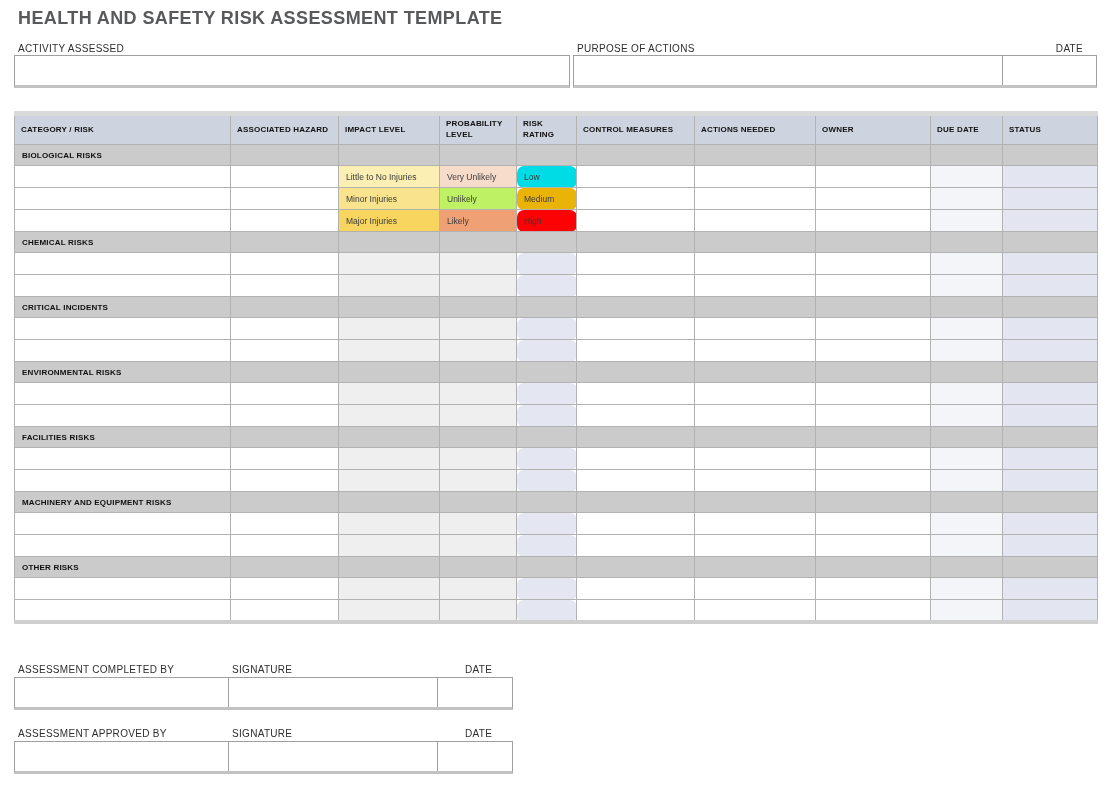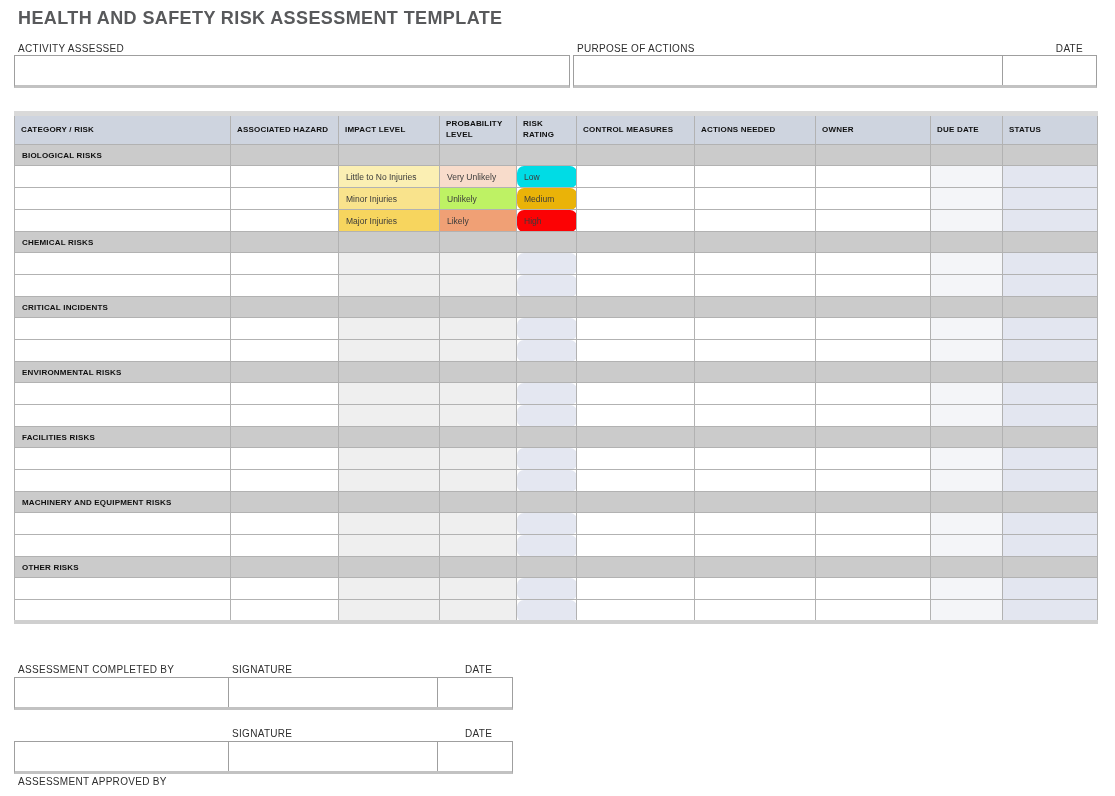--- a/index.html
+++ b/index.html
@@ -384,21 +384,21 @@
 
   <div class="signoff-label" style="left:18px; top:664px;">ASSESSMENT COMPLETED BY</div>
   <div class="signoff-label" style="left:232px; top:664px;">SIGNATURE</div>
   <div class="signoff-label" style="left:465px; top:664px;">DATE</div>
   <div class="signoff-box" style="top:677px;">
     <div class="so-name"></div>
     <div class="so-sig"></div>
     <div class="so-date"></div>
   </div>
 
-  <div class="signoff-label" style="left:18px; top:728px;margin-top:48px;">ASSESSMENT APPROVED BY</div>
+  <div class="signoff-label" style="left:18px; top:728px;">ASSESSMENT APPROVED BY</div>
   <div class="signoff-label" style="left:232px; top:728px;">SIGNATURE</div>
   <div class="signoff-label" style="left:465px; top:728px;">DATE</div>
   <div class="signoff-box" style="top:741px;">
     <div class="so-name"></div>
     <div class="so-sig"></div>
     <div class="so-date"></div>
   </div>
 
 </div>
 

